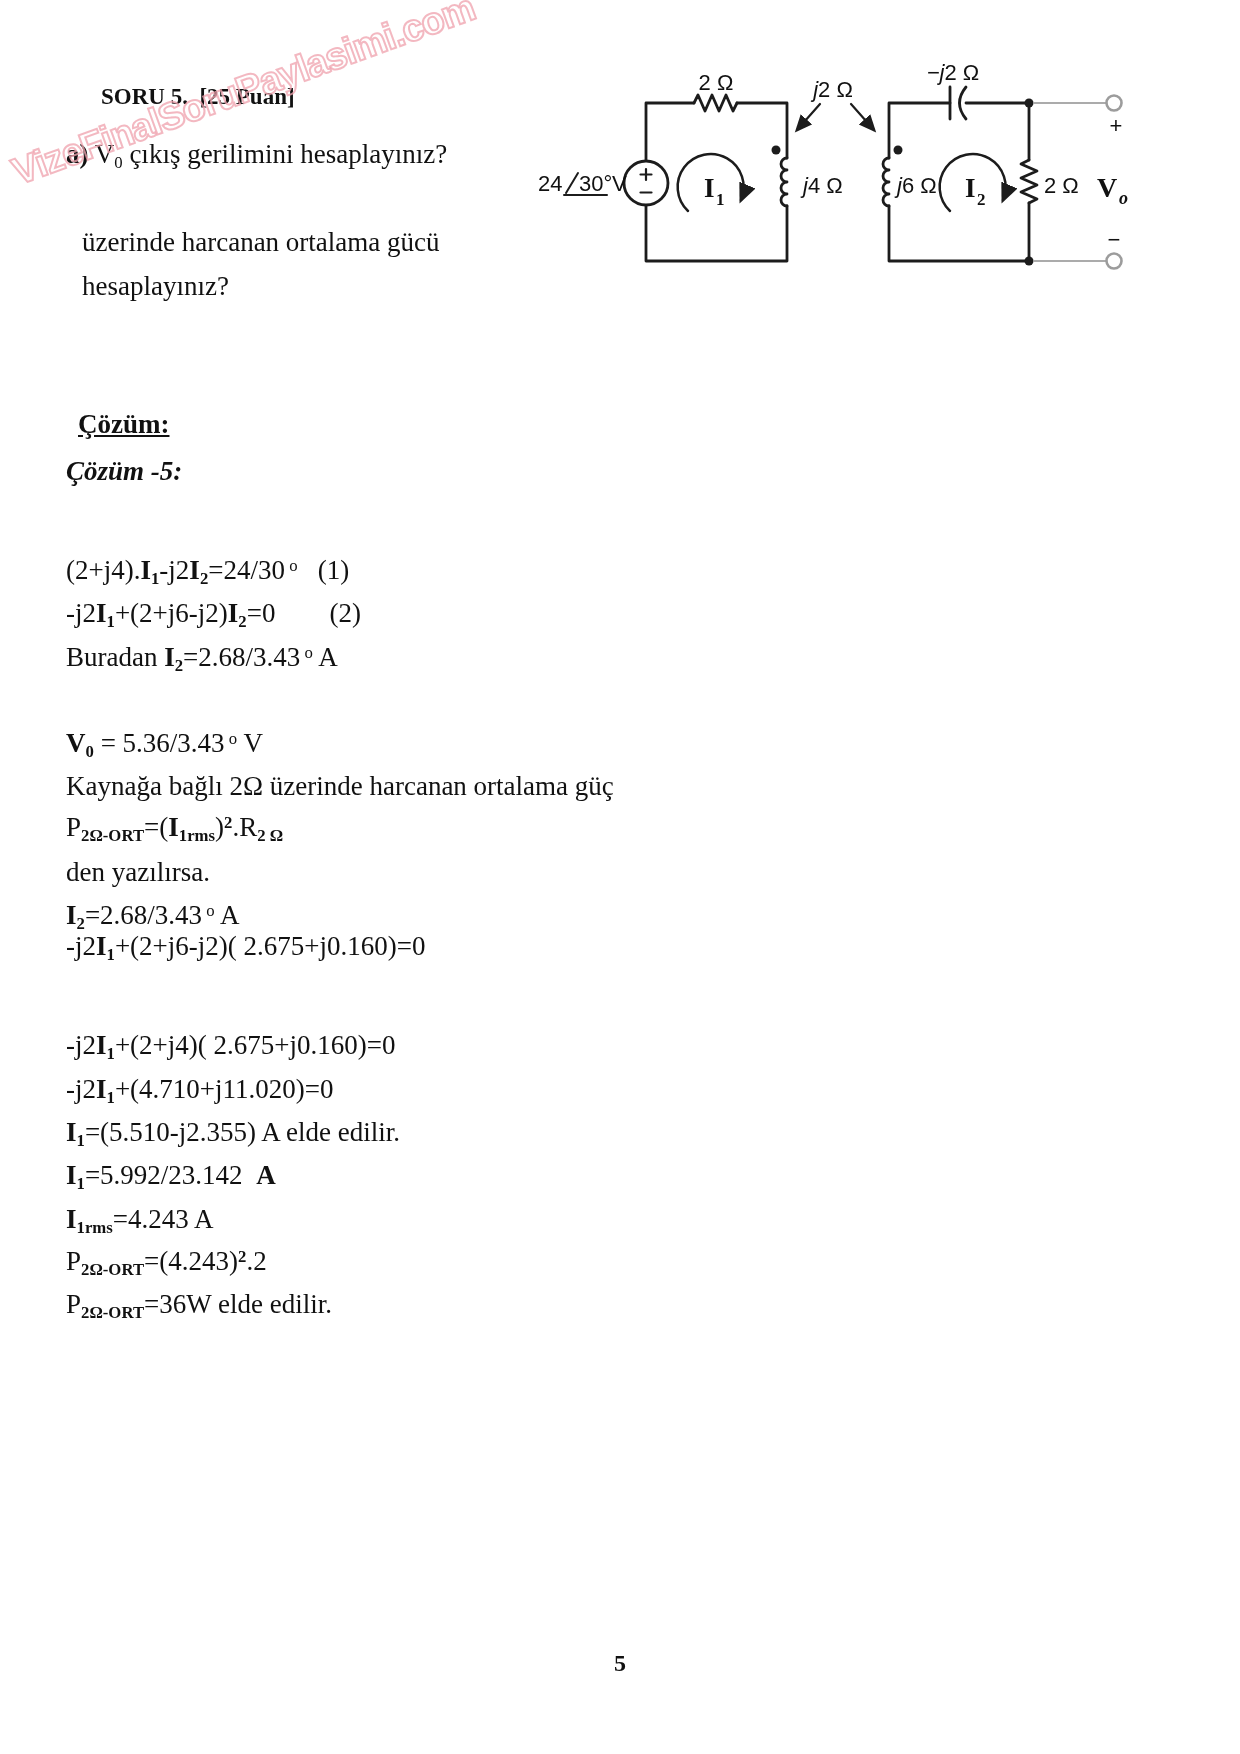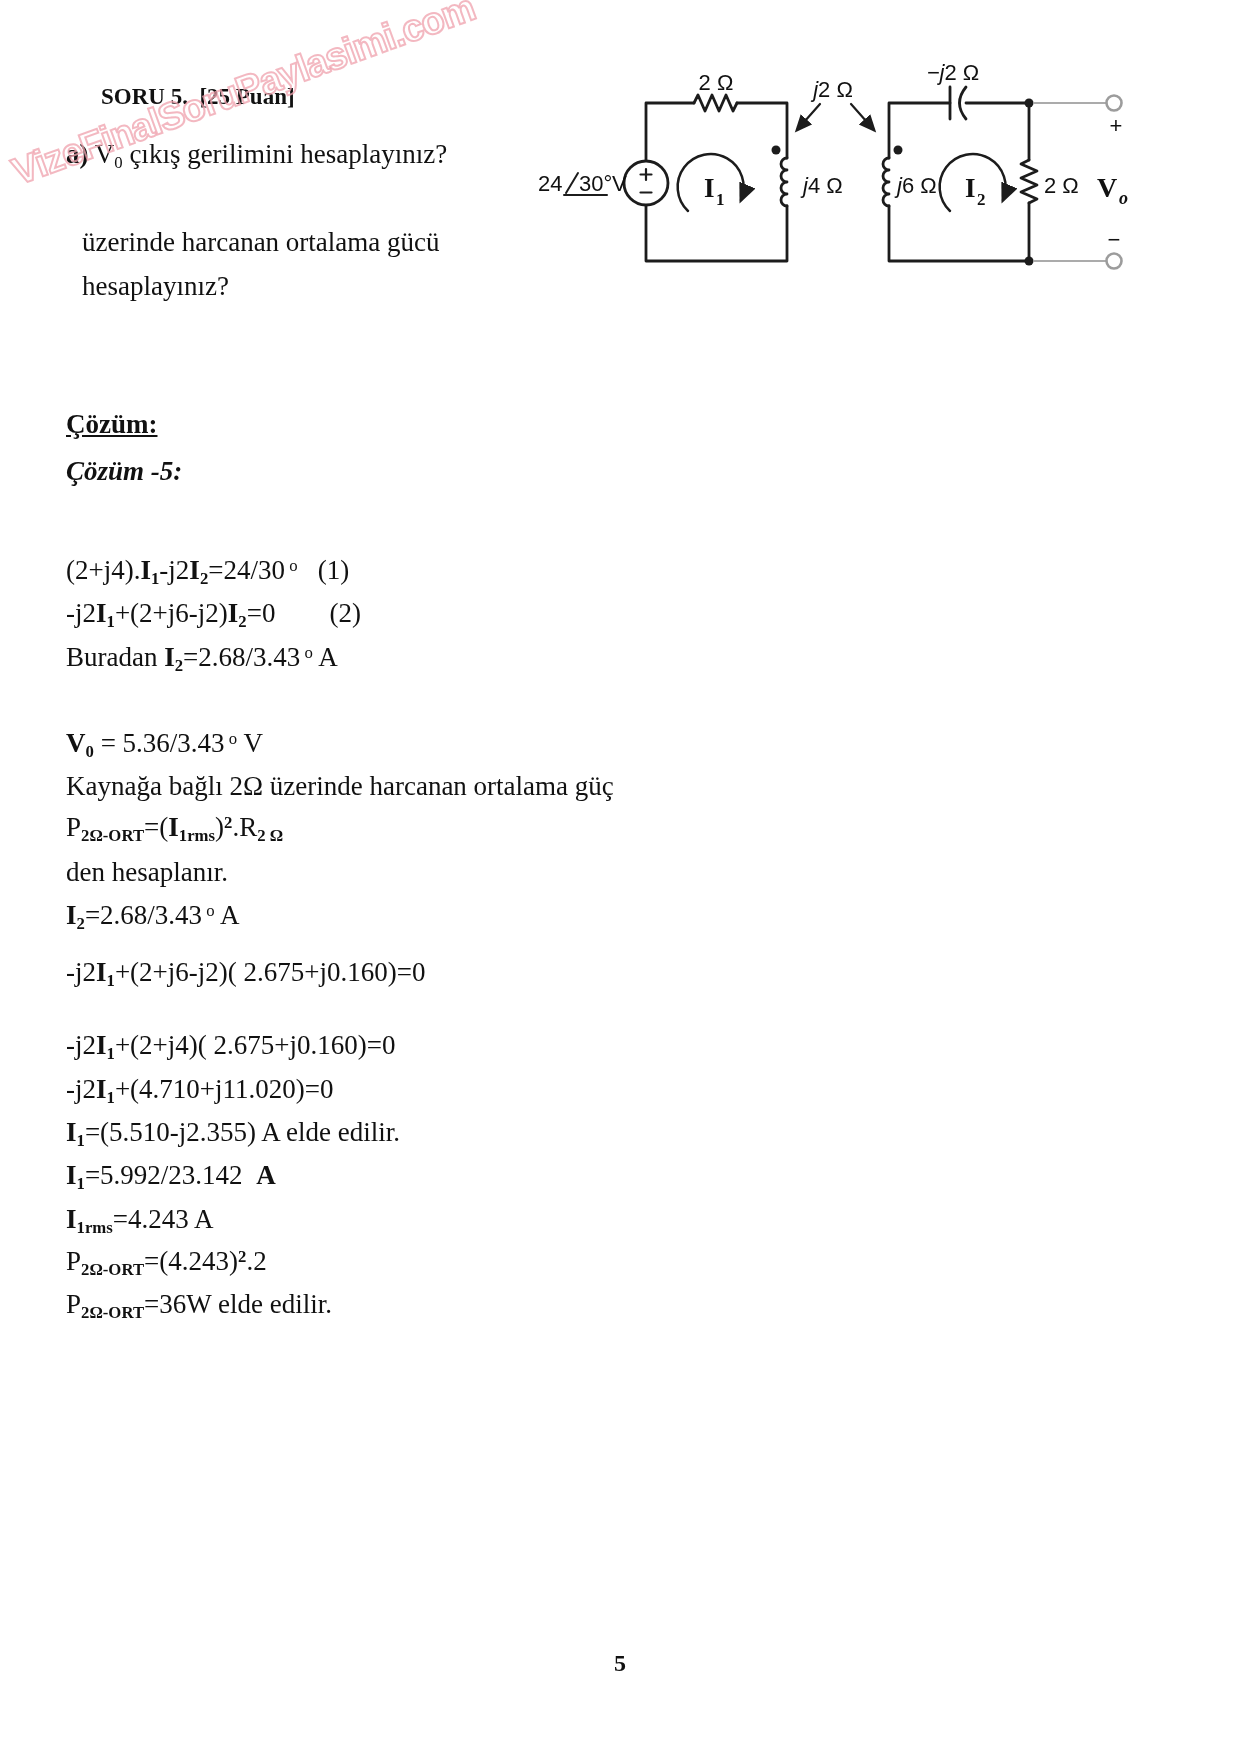--- a/index.html
+++ b/index.html
@@ -2,21 +2,21 @@
 <html><head>
 <meta charset="utf-8">
 <style>
   html,body{margin:0;padding:0;background:#fff;}
   .page{
     position:relative;width:1240px;height:1754px;background:#ffffff;
     font-family:"Liberation Serif",serif;color:#111;overflow:hidden;
   }
   .line{position:absolute;font-size:27px;white-space:pre;line-height:1.15;}
   .line .b{font-weight:700;}
-  .line .u{text-decoration:underline;}
+  .line .u{text-decoration:underline;margin-left:12px;}
   .line .sub{font-size:62%;vertical-align:-0.28em;}
   .line .sup{font-size:62%;vertical-align:0.5em;}
   .title{font-weight:700;font-size:23px;margin-left:35px;}
   .watermark{
     position:absolute;left:14px;top:152px;z-index:5;
     font-family:"Liberation Sans",sans-serif;font-weight:bold;
     font-size:38px;letter-spacing:-1px;white-space:nowrap;
     color:transparent;-webkit-text-stroke:2px rgba(240,164,176,0.78);
     transform:rotate(-20deg);transform-origin:0 50%;pointer-events:none;
   }
@@ -103,23 +103,23 @@
   </svg>
 
   <div class="line" style="left:66px;top:409px;"><span class="b u">Çözüm:</span></div>
   <div class="line" style="left:66px;top:456px;font-style:italic;"><span class="b">Çözüm -5:</span></div>
   <div class="line" style="left:66px;top:555px;"><span>(2+j4).</span><span class="b">I</span><span class="b sub">1</span><span>-j2</span><span class="b">I</span><span class="b sub">2</span><span>=24/30</span><span class="sup"> o</span><span>   (1)</span></div>
   <div class="line" style="left:66px;top:598px;"><span>-j2</span><span class="b">I</span><span class="b sub">1</span><span>+(2+j6-j2)</span><span class="b">I</span><span class="b sub">2</span><span>=0</span><span>        (2)</span></div>
   <div class="line" style="left:66px;top:642px;"><span>Buradan </span><span class="b">I</span><span class="b sub">2</span><span>=2.68/3.43</span><span class="sup"> o</span><span> A</span></div>
   <div class="line" style="left:66px;top:728px;"><span class="b">V</span><span class="b sub">0</span><span> = 5.36/3.43</span><span class="sup"> o</span><span> V</span></div>
   <div class="line" style="left:66px;top:771px;"><span>Kaynağa bağlı 2Ω üzerinde harcanan ortalama güç</span></div>
   <div class="line" style="left:66px;top:812px;"><span>P</span><span class="b sub">2Ω-ORT</span><span>=(</span><span class="b">I</span><span class="b sub">1rms</span><span>)</span><span class="b sup">2</span><span>.R</span><span class="b sub">2 Ω</span></div>
-  <div class="line" style="left:66px;top:857px;"><span>den hesaplanır.</span></div>
+  <div class="line" style="left:66px;top:857px;"><span>den yazılırsa.</span></div>
   <div class="line" style="left:66px;top:900px;"><span class="b">I</span><span class="b sub">2</span><span>=2.68/3.43</span><span class="sup"> o</span><span> A</span></div>
-  <div class="line" style="left:66px;top:957px;"><span>-j2</span><span class="b">I</span><span class="b sub">1</span><span>+(2+j6-j2)( 2.675+j0.160)=0</span></div>
+  <div class="line" style="left:66px;top:931px;"><span>-j2</span><span class="b">I</span><span class="b sub">1</span><span>+(2+j6-j2)( 2.675+j0.160)=0</span></div>
   <div class="line" style="left:66px;top:1030px;"><span>-j2</span><span class="b">I</span><span class="b sub">1</span><span>+(2+j4)( 2.675+j0.160)=0</span></div>
   <div class="line" style="left:66px;top:1074px;"><span>-j2</span><span class="b">I</span><span class="b sub">1</span><span>+(4.710+j11.020)=0</span></div>
   <div class="line" style="left:66px;top:1117px;"><span class="b">I</span><span class="b sub">1</span><span>=(5.510-j2.355) A elde edilir.</span></div>
   <div class="line" style="left:66px;top:1160px;"><span class="b">I</span><span class="b sub">1</span><span>=5.992/23.142  </span><span class="b">A</span></div>
   <div class="line" style="left:66px;top:1204px;"><span class="b">I</span><span class="b sub">1rms</span><span>=4.243 A</span></div>
   <div class="line" style="left:66px;top:1246px;"><span>P</span><span class="b sub">2Ω-ORT</span><span>=(4.243)</span><span class="b sup">2</span><span>.2</span></div>
   <div class="line" style="left:66px;top:1289px;"><span>P</span><span class="b sub">2Ω-ORT</span><span>=36W elde edilir.</span></div>
 
   <div class="pagenum">5</div>
 </div>

